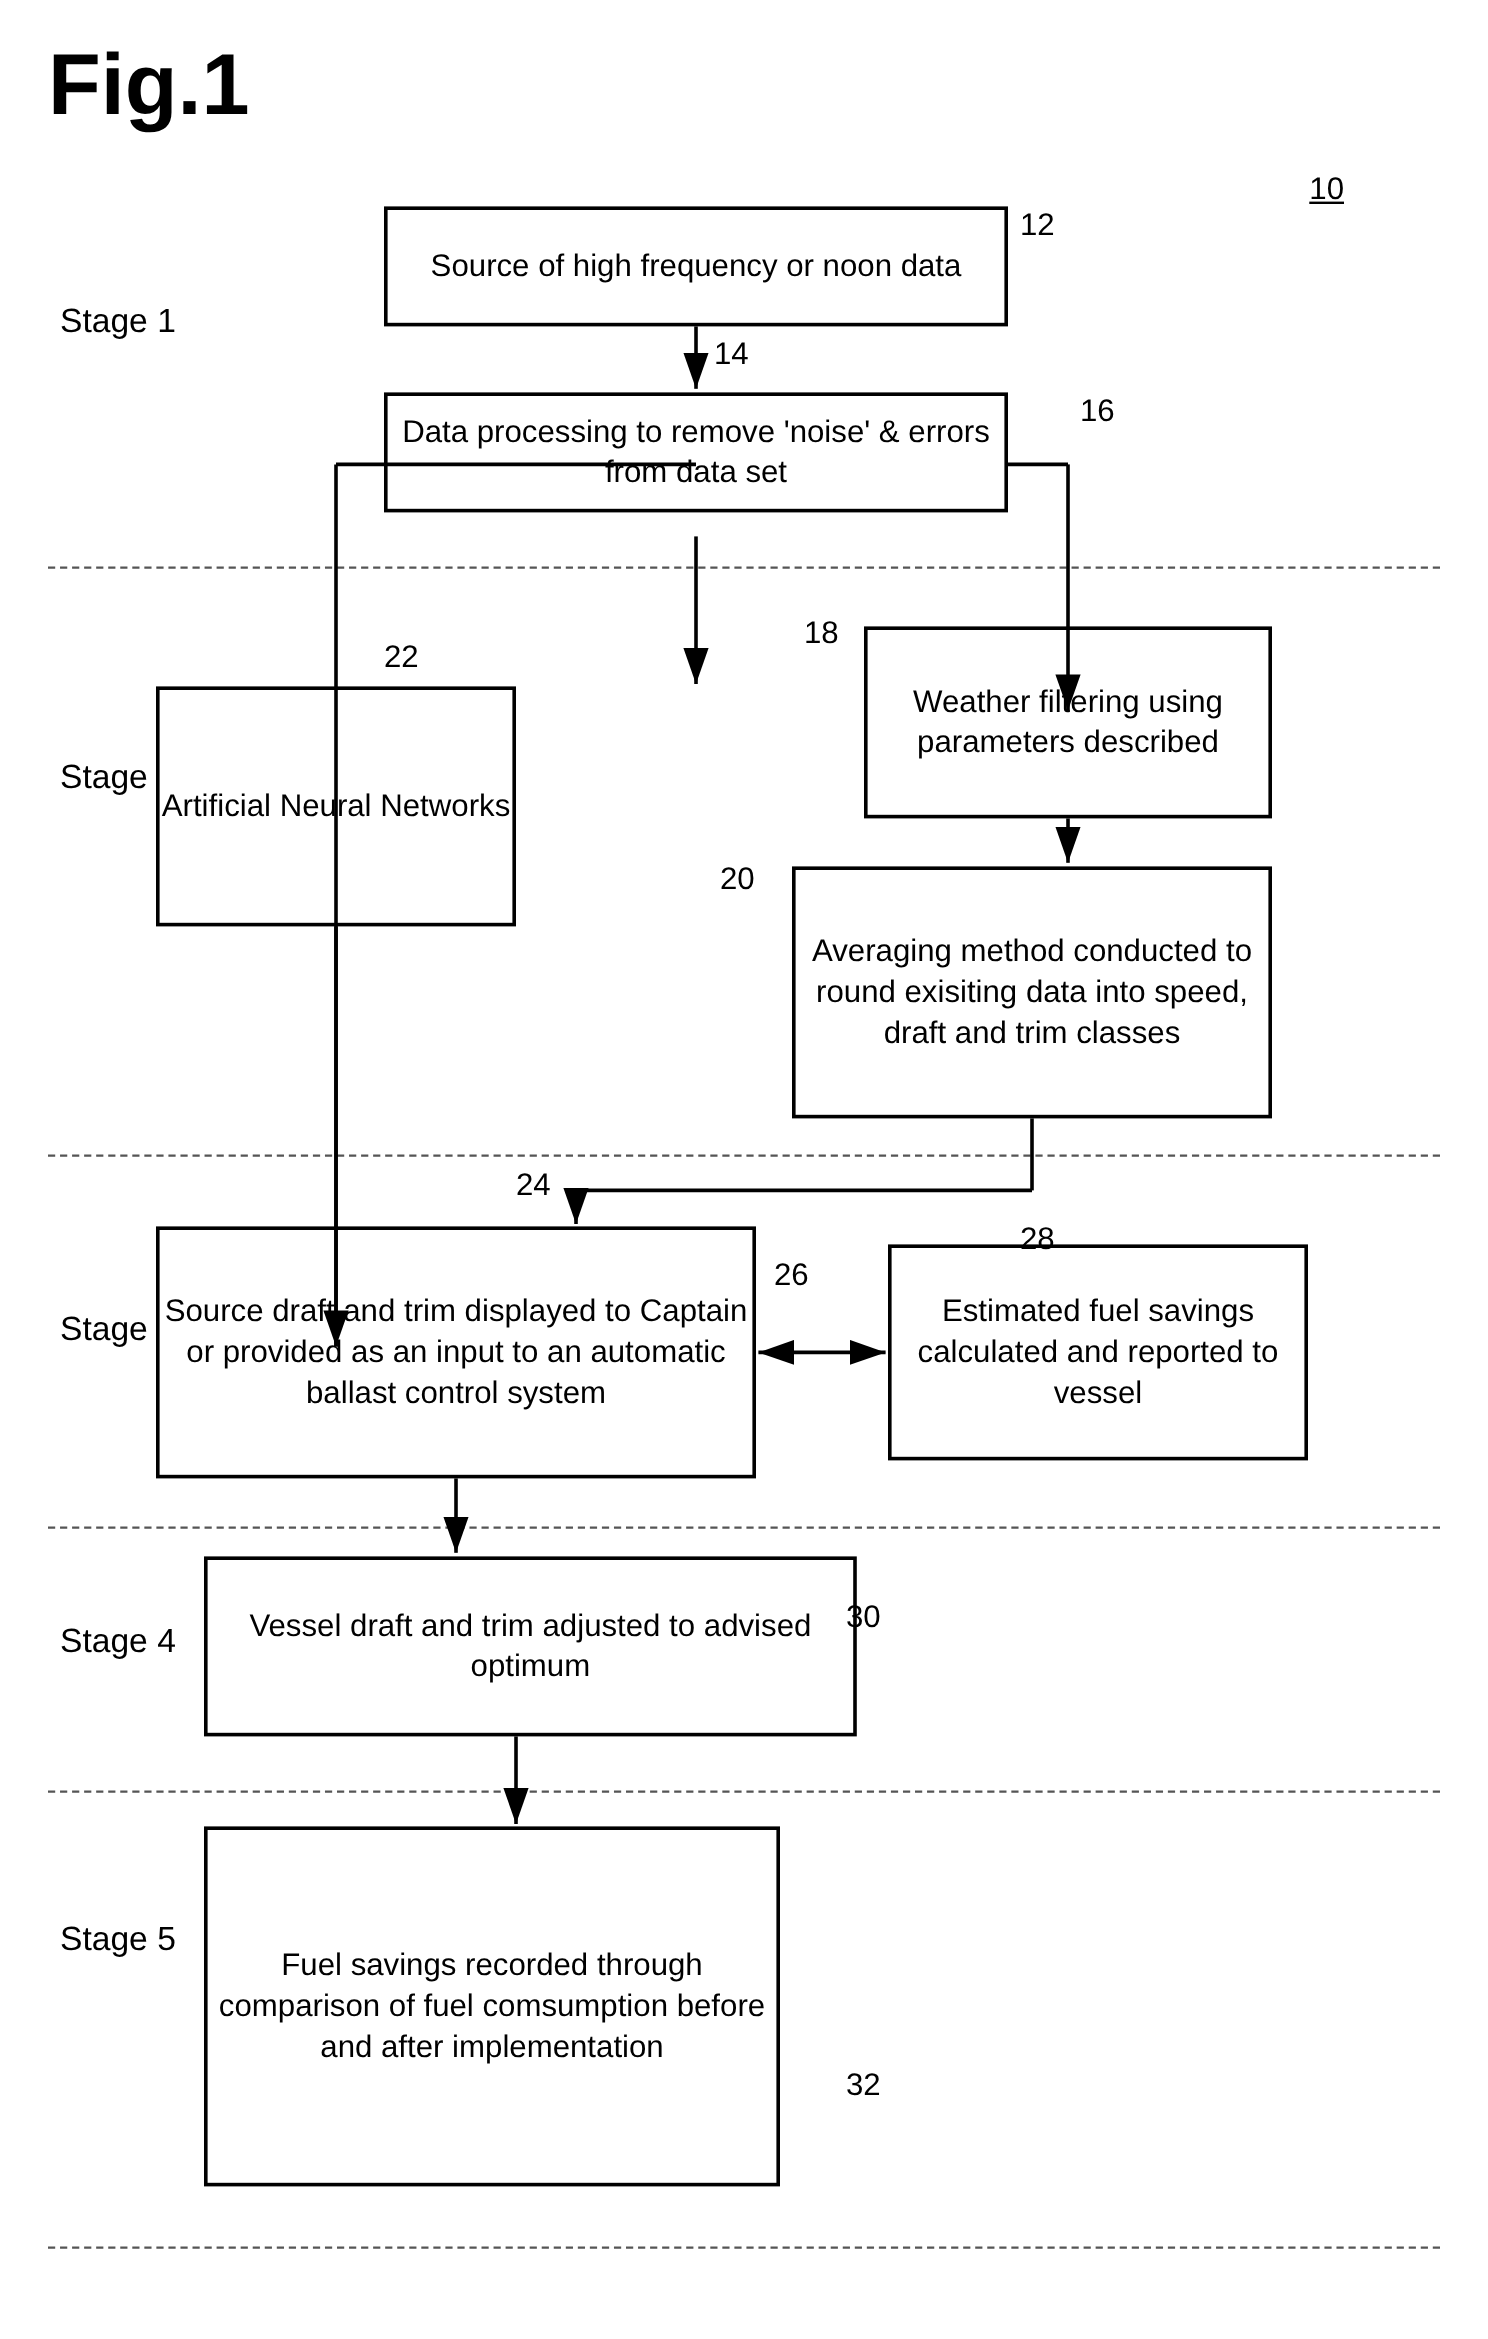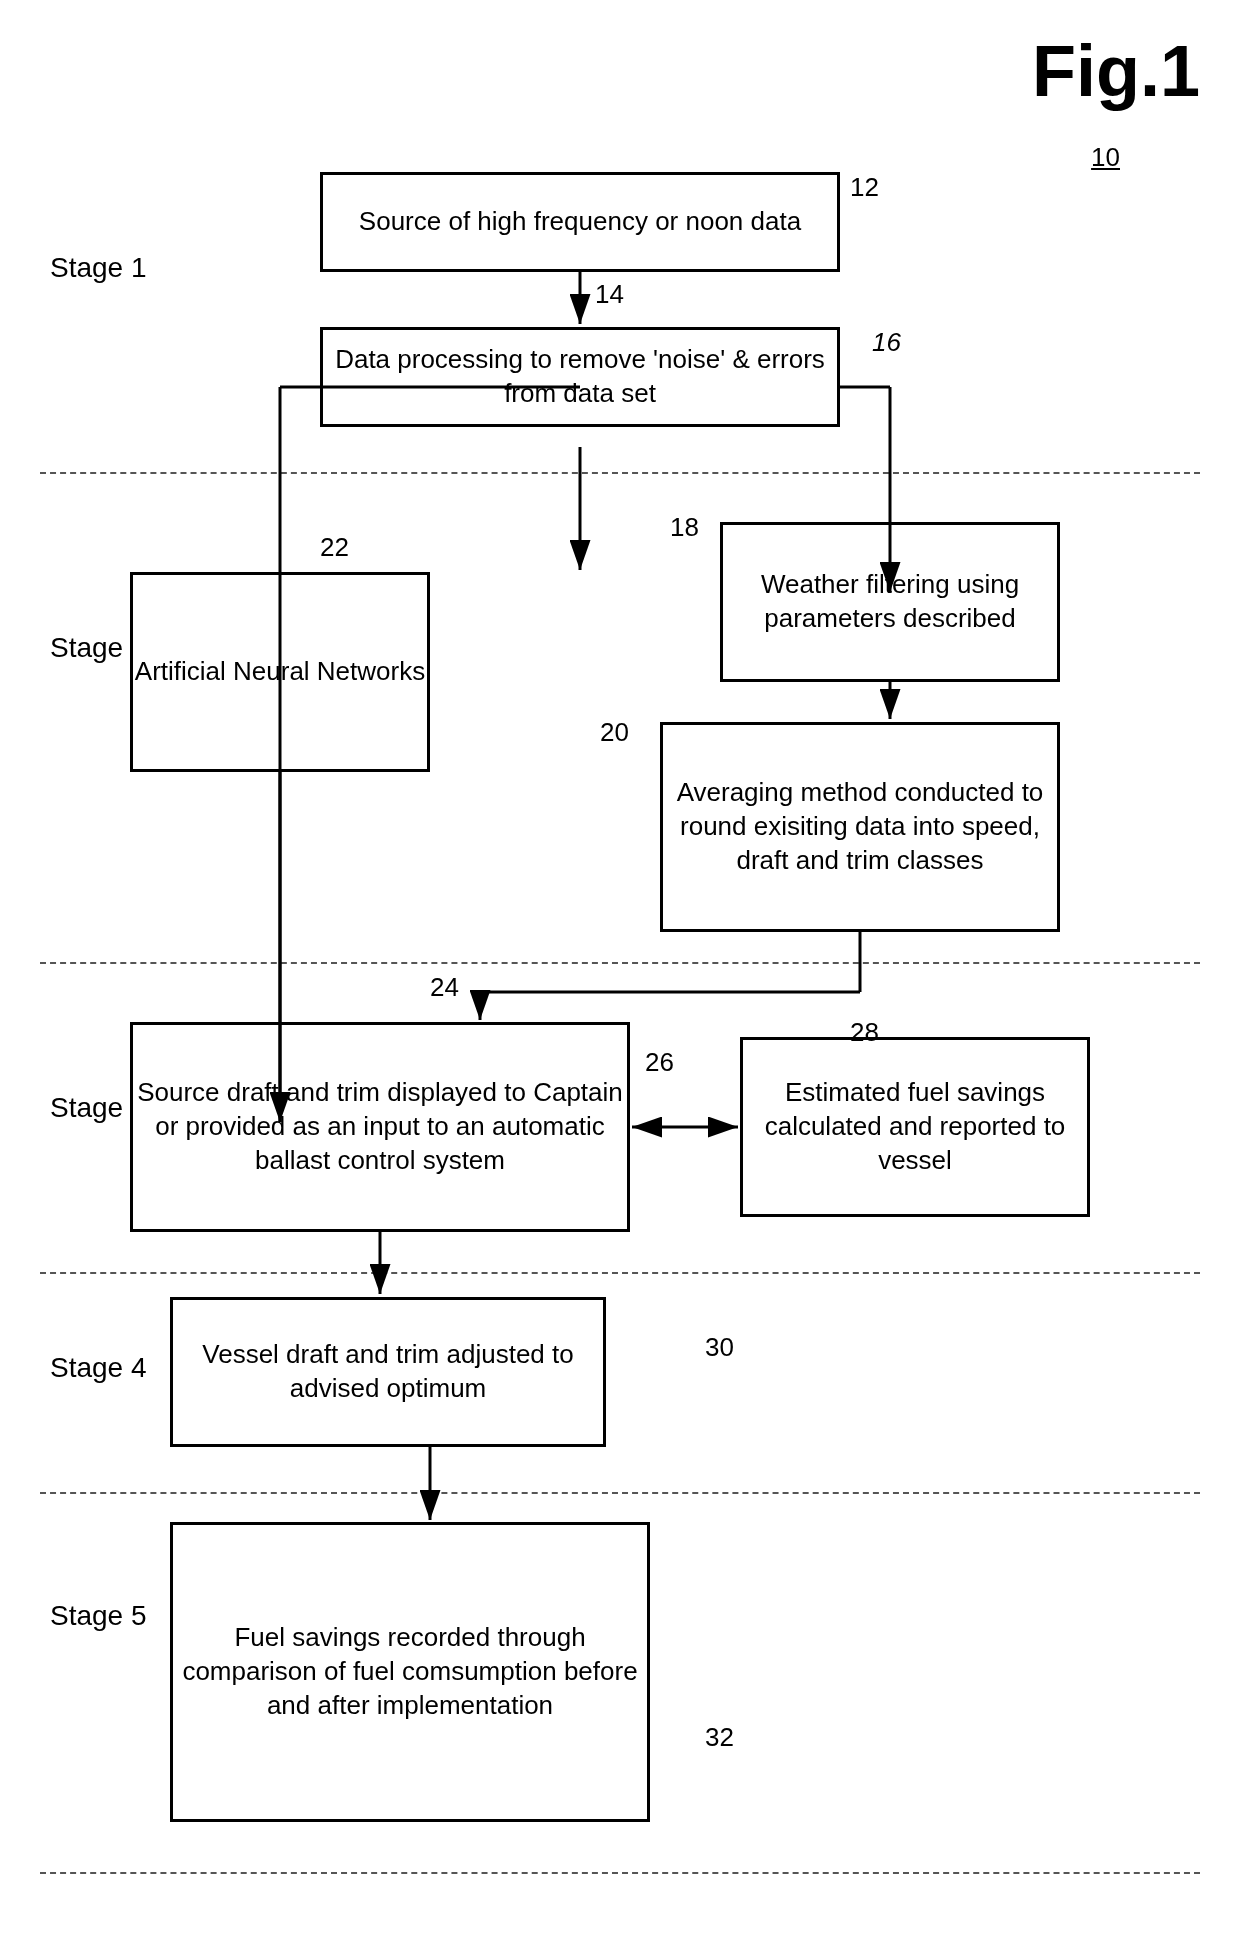--- a/index.html
+++ b/index.html
@@ -18,21 +18,20 @@
       background: #fff;
       position: relative;
       padding: 30px 40px;
     }
 
     .fig-title {
       font-size: 72px;
       font-weight: bold;
       color: #000;
       margin-bottom: 20px;
-      text-align: right;
     }
 
     .diagram-area {
       position: relative;
       width: 100%;
       min-height: 1800px;
     }
 
     
     .stage-divider {
@@ -106,21 +105,21 @@
     <div class="stage-label" style="top: 1468px;">Stage 5</div>
 
     <div class="flow-box" style="left: 280px; top: 40px; width: 520px; height: 100px;">
       <span>Source of high frequency or noon data</span>
     </div>
     <div class="ref-num" style="top: 40px; left: 810px;">12</div>
 
     <div class="flow-box" style="left: 280px; top: 195px; width: 520px; height: 100px;">
       <span>Data processing to remove 'noise' &amp; errors from data set</span>
     </div>
-    <div class="ref-num" style="top: 195px; left: 832px; font-style: italic;">16</div>
+    <div class="ref-num" style="top: 195px; left: 860px;">16</div>
 
     <div class="ref-num" style="top: 147px; left: 555px; text-align: center;">14</div>
 
     <div class="flow-box" style="left: 680px; top: 390px; width: 340px; height: 160px;">
       <span>Weather filtering using parameters described</span>
     </div>
     <div class="ref-num" style="top: 380px; left: 630px;">18</div>
 
     <div class="flow-box" style="left: 620px; top: 590px; width: 400px; height: 210px;">
       <span>Averaging method conducted to round exisiting data into speed, draft and trim classes</span>
@@ -137,21 +136,21 @@
     <div class="flow-box" style="left: 90px; top: 890px; width: 500px; height: 210px;">
       <span>Source draft and trim displayed to Captain or provided as an input to an automatic ballast control system</span>
     </div>
     <div class="ref-num" style="top: 915px; left: 605px;">26</div>
 
     <div class="flow-box" style="left: 700px; top: 905px; width: 350px; height: 180px;">
       <span>Estimated fuel savings calculated and reported to vessel</span>
     </div>
     <div class="ref-num" style="top: 885px; left: 810px;">28</div>
 
-    <div class="flow-box" style="left: 130px; top: 1165px; width: 436px; height: 150px;">
+    <div class="flow-box" style="left: 130px; top: 1165px; width: 544px; height: 150px;">
       <span>Vessel draft and trim adjusted to advised optimum</span>
     </div>
     <div class="ref-num" style="top: 1200px; left: 665px;">30</div>
 
     <div class="flow-box" style="left: 130px; top: 1390px; width: 480px; height: 300px;">
       <span>Fuel savings recorded through comparison of fuel comsumption before and after implementation</span>
     </div>
     <div class="ref-num" style="top: 1590px; left: 665px;">32</div>
 
     <svg class="arrows-svg" xmlns="http://www.w3.org/2000/svg">

